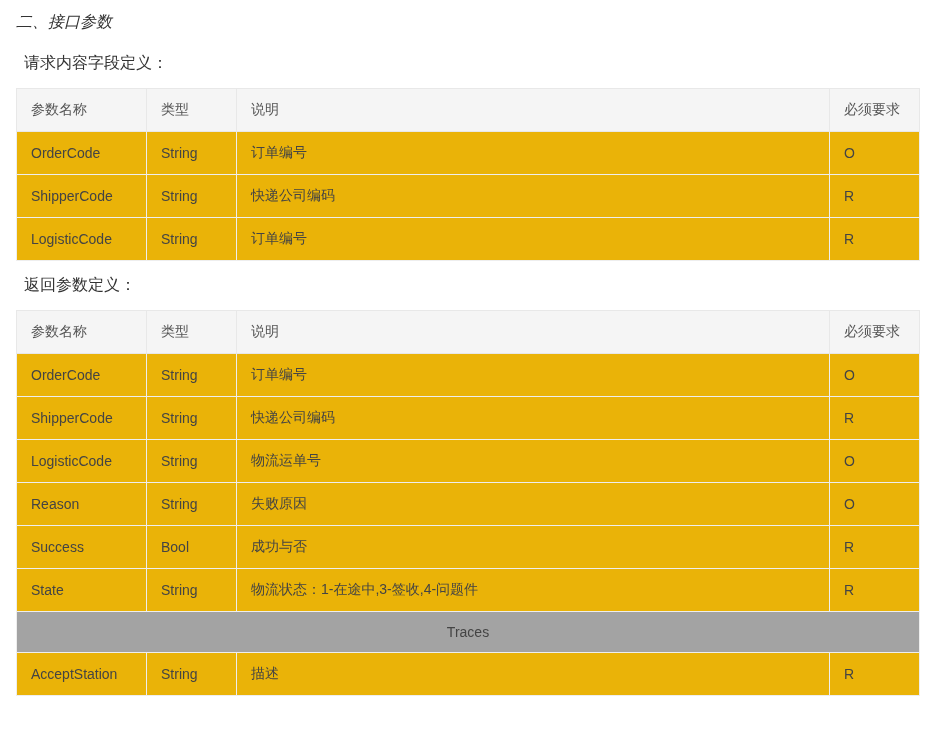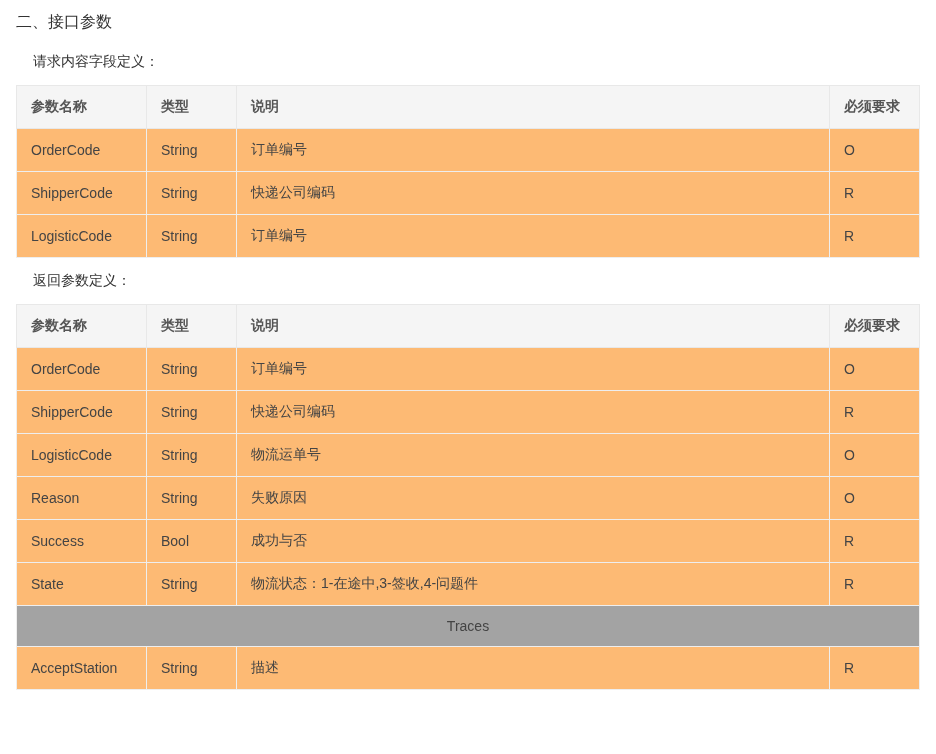--- a/index.html
+++ b/index.html
@@ -10,46 +10,47 @@
     background: #fff;
     padding: 12px 16px 40px 16px;
     width: 936px;
     position: relative;
   }
   .section-title {
     font-size: 16px;
     font-weight: 500;
     color: #333;
     margin-bottom: 20px;
+    font-style: italic;
   }
   .subtitle {
-    font-size: 14px;
+    font-size: 16px;
     color: #333;
-    margin: 14px 0 14px 17px;
+    margin: 14px 0 14px 8px;
   }
   table {
     width: 100%;
     border-collapse: collapse;
     table-layout: fixed;
   }
   thead th {
     background: #f5f5f5;
-    font-weight: 700;
+    font-weight: 400;
     color: #555;
     text-align: left;
     padding: 12px 14px;
     border: 1px solid #e8e8e8;
     font-size: 14px;
   }
   tbody td {
     padding: 12px 14px;
     border: 1px solid #eee;
     color: #444;
     font-size: 14px;
-    background: #fdba74;
+    background: #eab308;
   }
   .col-name { width: 130px; }
   .col-type { width: 90px; }
   .col-desc { width: auto; }
   .col-req  { width: 90px; }
   .traces-row td {
     text-align: center;
     color: #444;
     background: #a3a3a3;
   }

